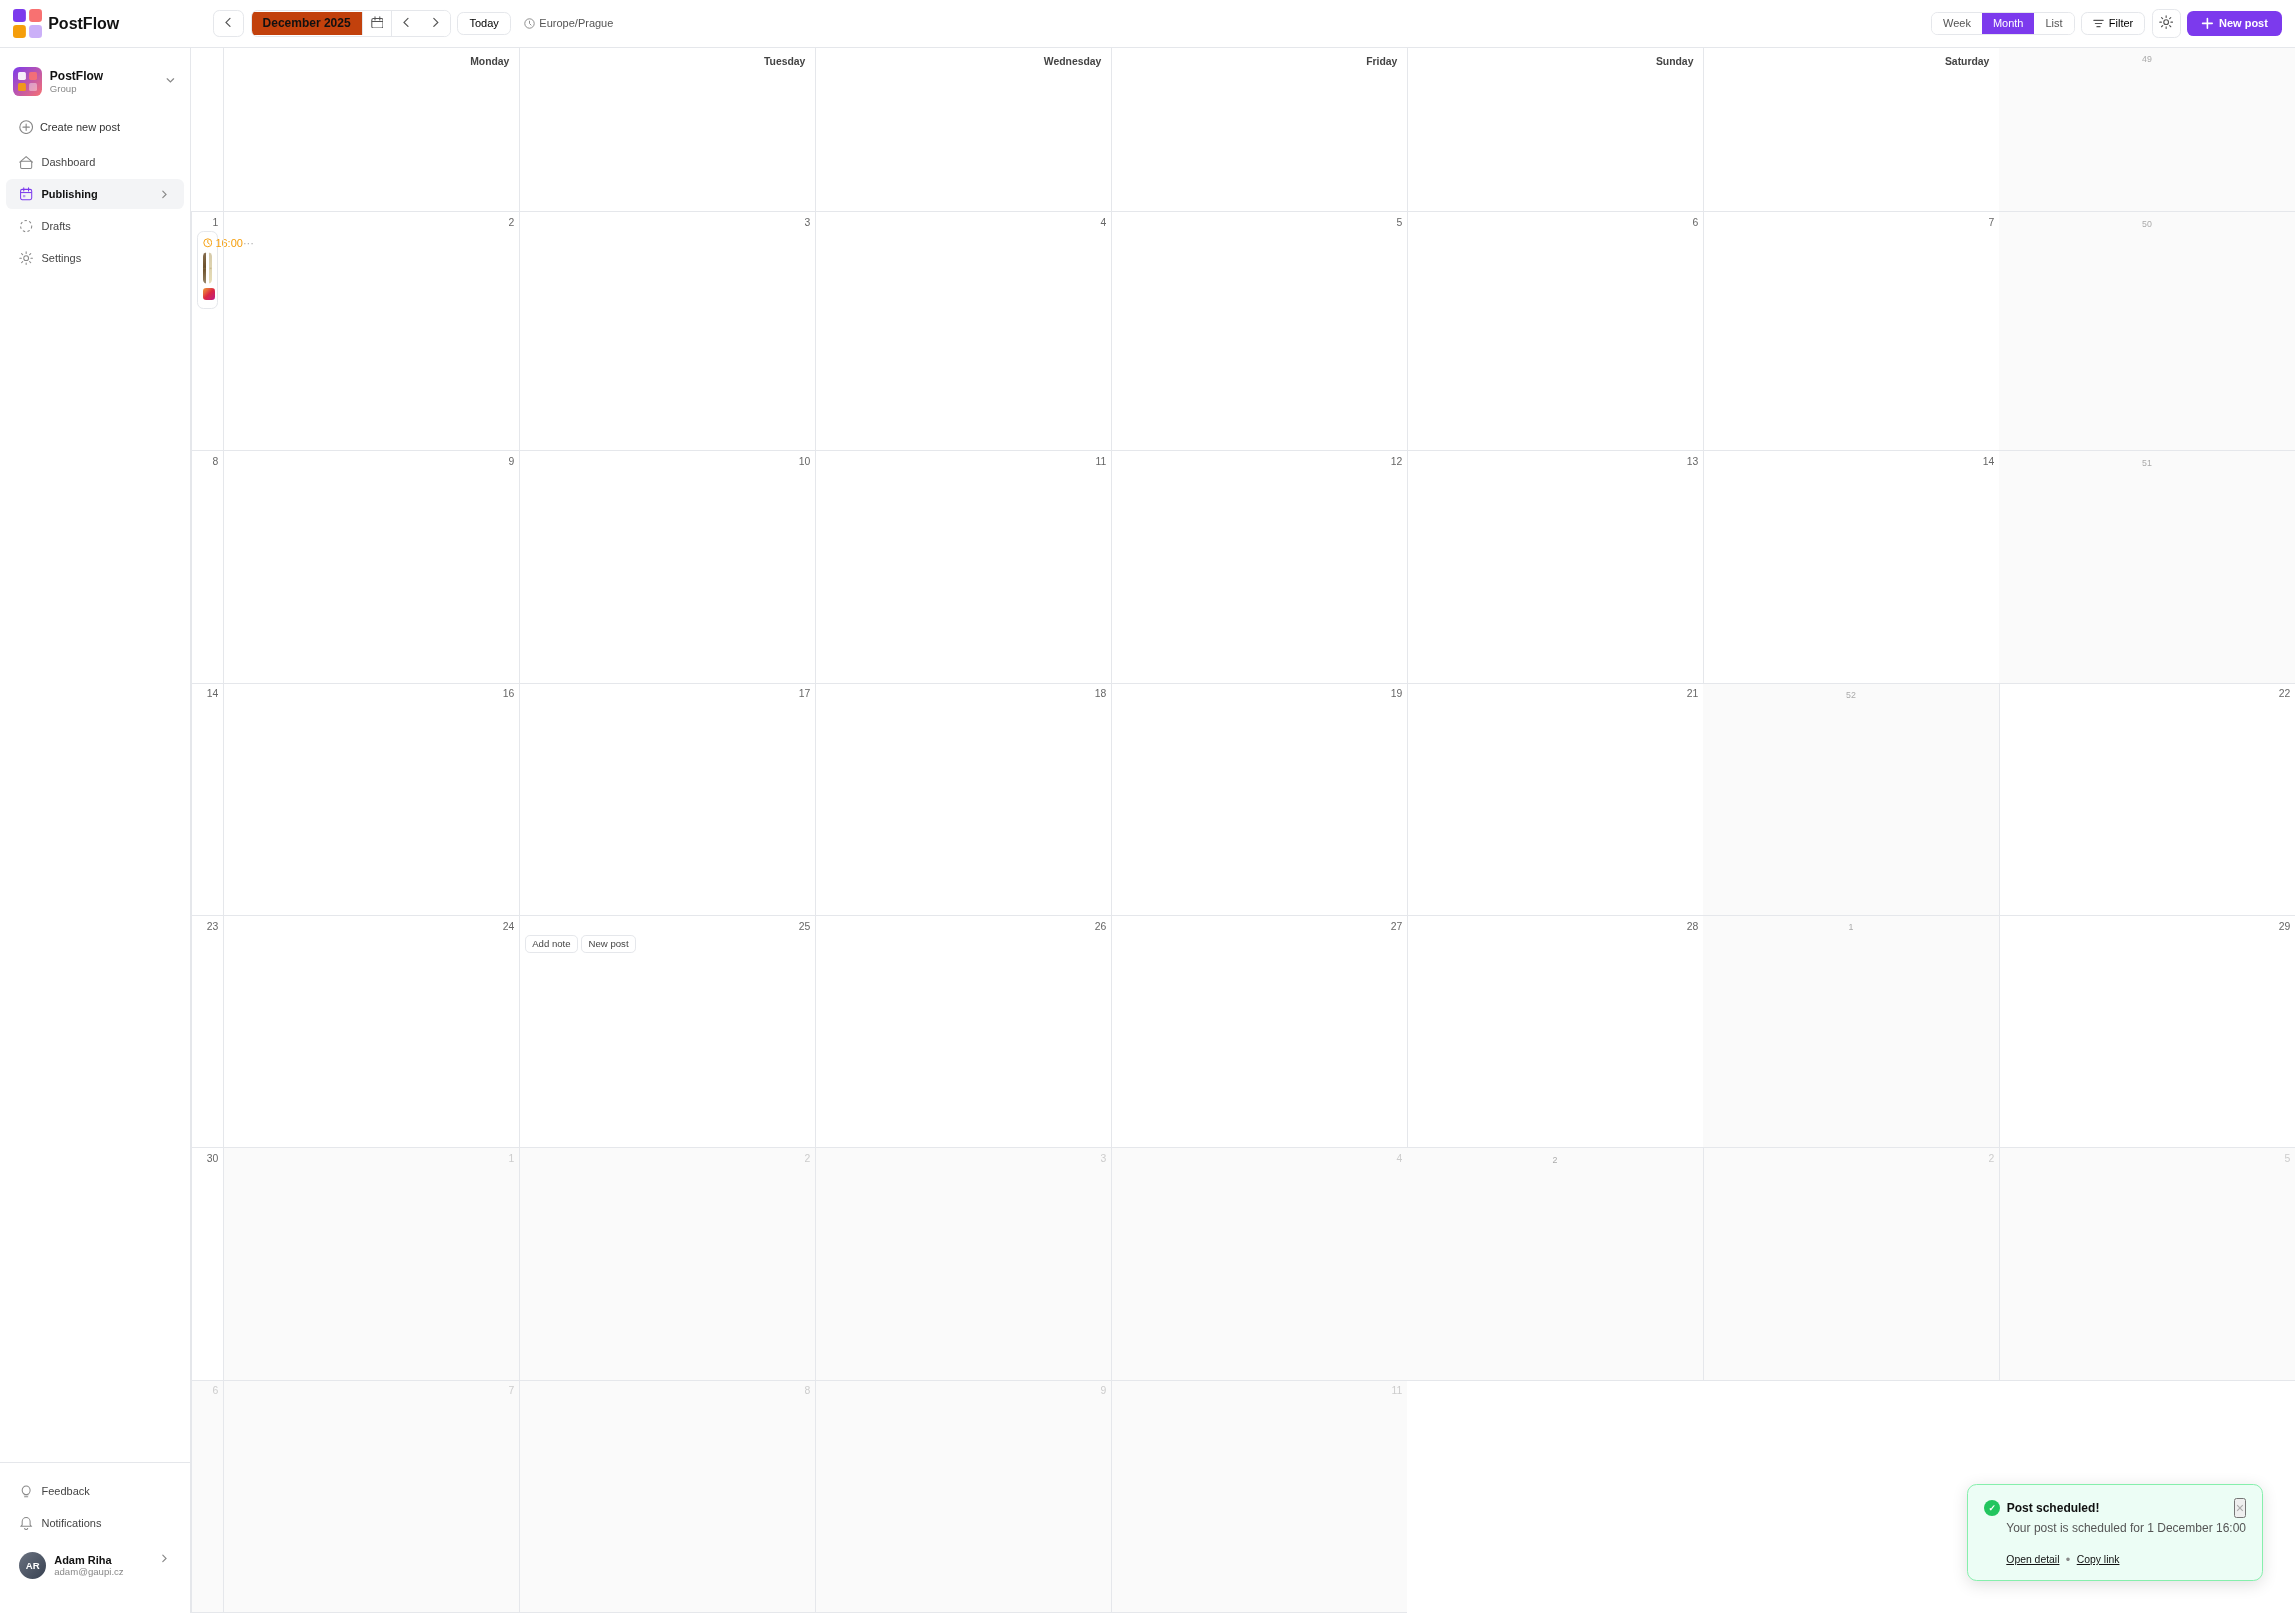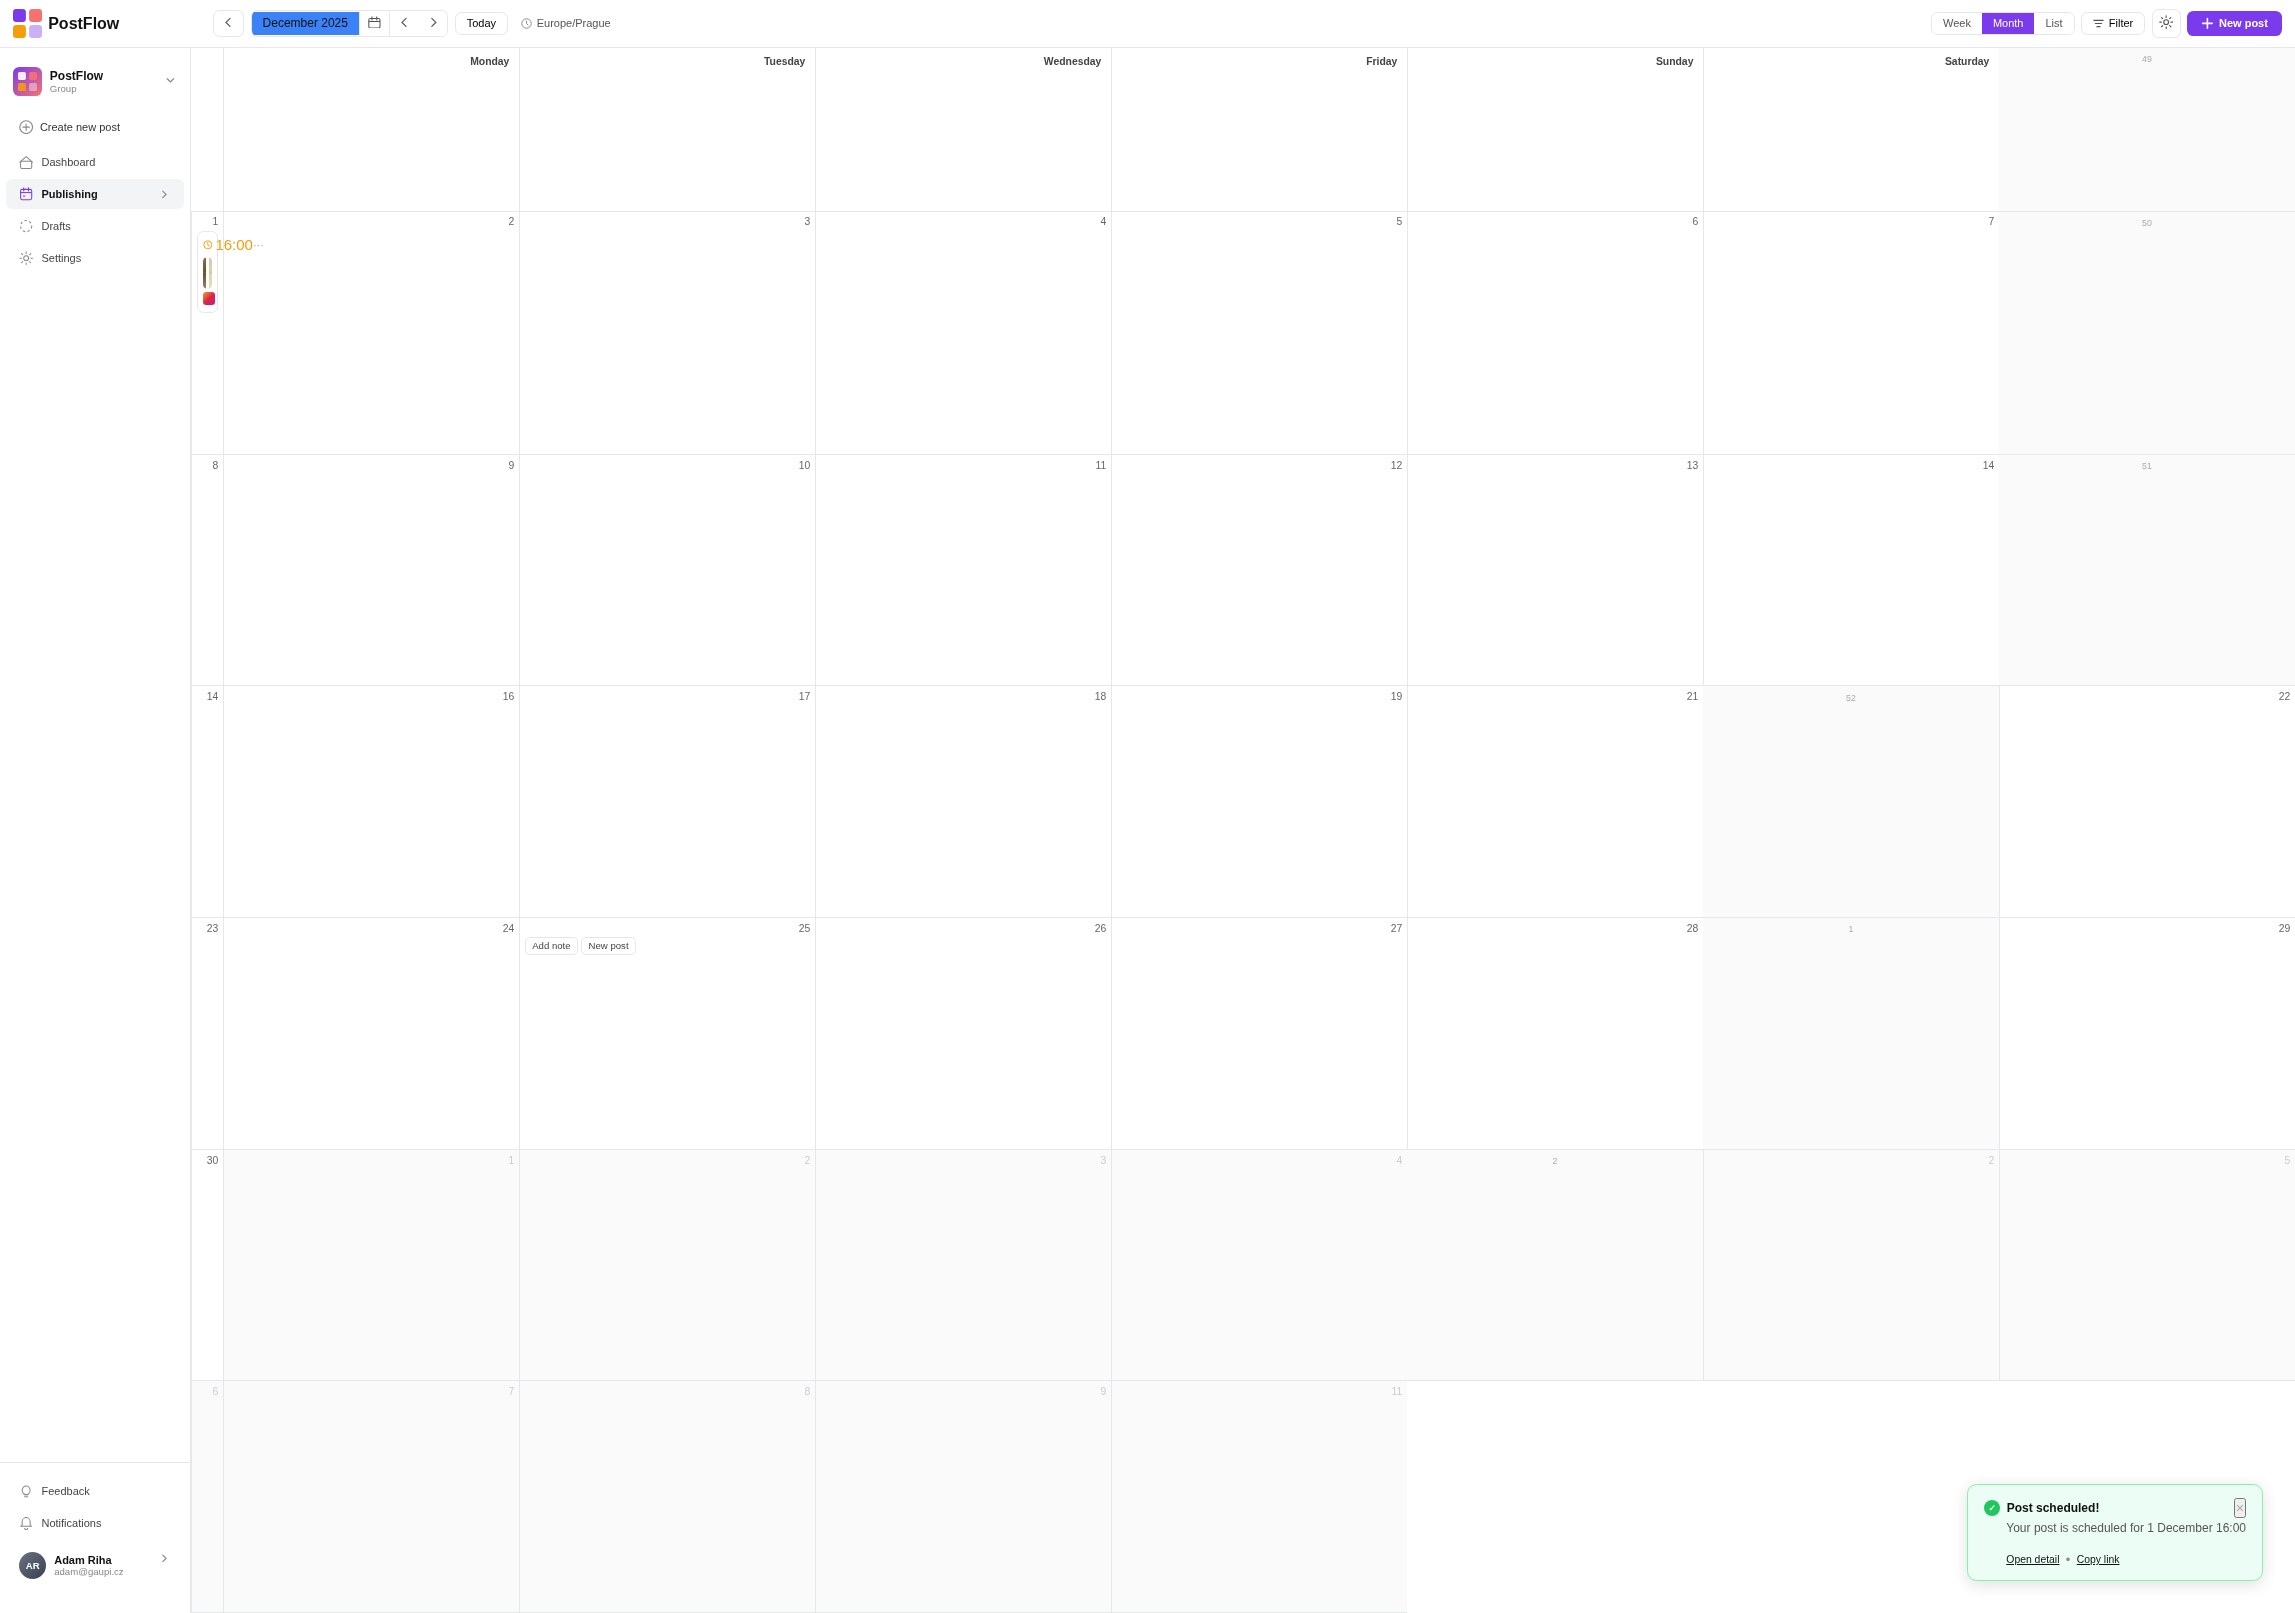--- a/index.html
+++ b/index.html
@@ -9,21 +9,21 @@
     .top-header {
       display: flex; align-items: center; gap: 9.6px;
       padding: 0 12.8px; height: 48px; border-bottom: 0.8px solid #e5e7eb;
       flex-shrink: 0;
     }
     .logo-area { display: flex; align-items: center; gap: 6.4px; width: 191px; }
     .logo-icon { width: 29px; height: 29px; }
     .logo-text { font-size: 16px; font-weight: 700; color: #111; }
     .header-controls { display: flex; align-items: center; gap: 6.4px; flex: 1; }
     .date-nav { display: flex; align-items: center; gap: 0; border: 0.8px solid #e5e7eb; border-radius: 6.4px; overflow: hidden; }
-    .date-display { padding: 4.8px 11px; font-size: 12px; font-weight: 400; color: #111; background: #3b82f6; border-right: 0.8px solid #e5e7eb; text-align: right; }
+    .date-display { padding: 4.8px 11px; font-size: 12px; font-weight: 700; color: #111; background: #c2410c; border-right: 0.8px solid #e5e7eb; text-align: right; }
     .cal-icon-btn { padding: 4.8px 8px; background: #fff; border: none; cursor: pointer; border-right: 0.8px solid #e5e7eb; }
     .nav-btn { padding: 4.8px 8px; background: #fff; border: none; cursor: pointer; }
     .today-btn { padding: 4.8px 11px; border: 0.8px solid #e5e7eb; border-radius: 6.4px; background: #fff; font-size: 11px; cursor: pointer; }
     .timezone { display: flex; align-items: center; gap: 4.8px; font-size: 11px; color: #555; margin-left: 6.4px; }
     .view-switcher { display: flex; align-items: center; border: 0.8px solid #e5e7eb; border-radius: 6.4px; overflow: hidden; margin-left: auto; }
     .view-btn { padding: 4.8px 11px; font-size: 11px; border: none; background: #fff; cursor: pointer; color: #555; }
     .view-btn.active { background: #7c3aed; color: #fff; font-weight: 500; }
     .filter-btn { display: flex; align-items: center; gap: 4.8px; padding: 4.8px 11px; border: 0.8px solid #e5e7eb; border-radius: 6.4px; background: #fff; font-size: 11px; cursor: pointer; }
     .settings-btn { padding: 4.8px 6.4px; border: 0.8px solid #e5e7eb; border-radius: 6.4px; background: #fff; cursor: pointer; }
     .new-post-btn { display: flex; align-items: center; gap: 4.8px; padding: 6.4px 14.3px; background: #7c3aed; color: #fff; border: none; border-radius: 6.4px; font-size: 11px; font-weight: 600; cursor: pointer; }
@@ -58,21 +58,21 @@
     .week-num-header { background: #fff; border-bottom: 0.8px solid #e5e7eb; }
     .day-header { padding: 8px 9.6px; text-align: right; font-size: 10.4px; font-weight: 600; color: #444; border-bottom: 0.8px solid #e5e7eb; border-left: 0.8px solid #e5e7eb; background: #fff; }
     .week-num-cell { padding: 6.4px 3.2px; text-align: center; font-size: 8.8px; color: #aaa; border-bottom: 0.8px solid #e5e7eb; background: #fafafa; }
     .day-cell { border-left: 0.8px solid #e5e7eb; border-bottom: 0.8px solid #e5e7eb; padding: 4.8px; min-height: 96px; position: relative; vertical-align: top; }
     .day-cell.other-month { background: #fafafa; }
     .day-num { font-size: 10.4px; color: #666; text-align: right; margin-bottom: 3.2px; }
 
     
     .post-card { background: #fff; border: 0.8px solid #e5e7eb; border-radius: 6.4px; padding: 4.8px; margin-top: 1.6px; }
     .post-card-header { display: flex; align-items: center; justify-content: space-between; margin-bottom: 3.2px; }
-    .post-time { display: flex; align-items: center; gap: 3.2px; font-size: 15px; color: #f59e0b; font-weight: 500; }
+    .post-time { display: flex; align-items: center; gap: 3.2px; font-size: 11px; color: #f59e0b; font-weight: 500; }
     .post-more { color: #aaa; cursor: pointer; font-size: 11px; }
     .post-images { display: flex; gap: 3.2px; border-radius: 4.8px; overflow: hidden; }
     .post-thumb { width: 41px; height: 32px; background: #d1d5db; border-radius: 3.2px; overflow: hidden; }
     .post-thumb-1 { background: linear-gradient(135deg, #c4b5a0 0%, #a89070 100%); }
     .post-thumb-2 { background: linear-gradient(135deg, #e8e0d0 0%, #d4c8b0 100%); }
     .post-social { margin-top: 3.2px; }
     .instagram-icon { width: 12.8px; height: 12.8px; border-radius: 3.2px; background: linear-gradient(135deg, #f09433, #e6683c, #dc2743, #cc2366, #bc1888); display: inline-block; }
 
     
     .cell-actions { display: flex; gap: 3.2px; margin-top: 3.2px; }

